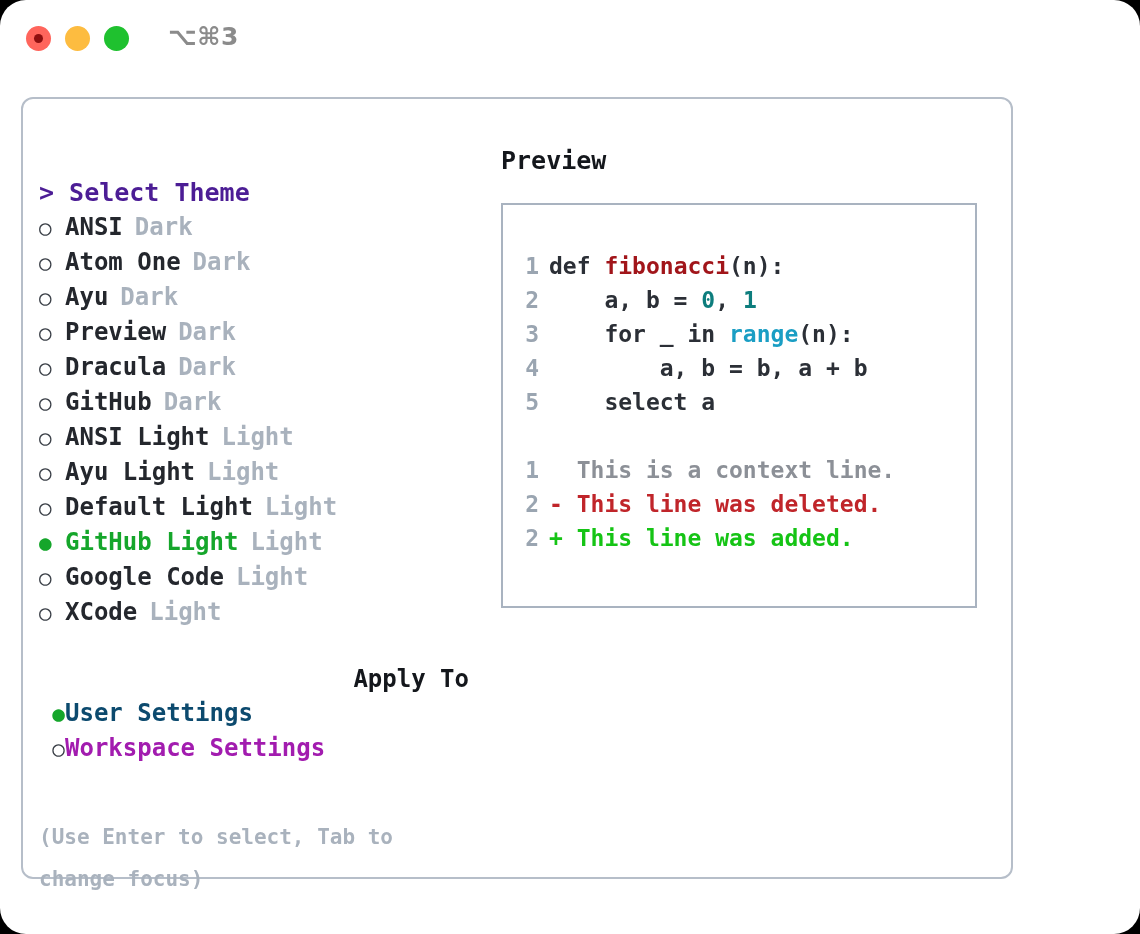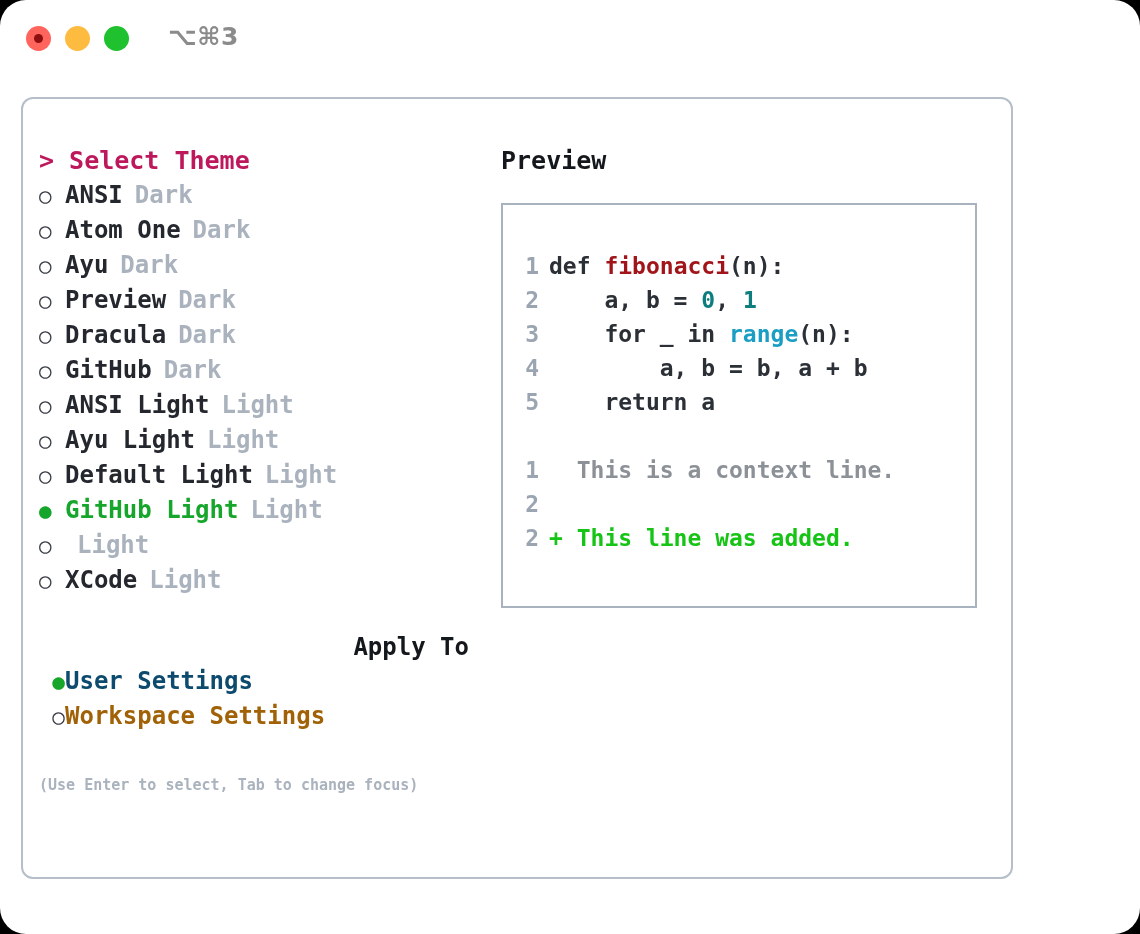--- a/index.html
+++ b/index.html
@@ -87,23 +87,24 @@
   
   .left-col {
     position: absolute;
     left: 16px;
     top: 45px;
     width: 430px;
   }
   .section-title {
     font-size: 25px;
     font-weight: bold;
-    color: #be185d;
-    line-height: 34px;
-    white-space: pre;
+    color: #4c1d95;
+    line-height: 34px;
+    white-space: pre;
+    margin-top: 32px;
   }
   .theme-list {
     margin-top: 0px;
   }
   .theme-row {
     display: flex;
     align-items: baseline;
     line-height: 34px;
     font-size: 24px;
     white-space: pre;
@@ -135,29 +136,29 @@
     font-weight: bold;
     white-space: pre;
   }
   .apply-row {
     display: flex;
     align-items: baseline;
     line-height: 34px;
     font-size: 24px;
     white-space: pre;
   }
-  .apply-row .label { color: #a16207; font-weight: bold; }
+  .apply-row .label { color: #a21caf; font-weight: bold; }
   .apply-row.selected .label { color: #0c4a6e; }
   .apply-row.selected .bullet { color: #15a62b; }
 
   .hint {
-    margin-top: 34px;
-    font-size: 15px;
+    margin-top: 50px;
+    font-size: 21px;
     color: #a9b2bd;
-    line-height: 34px;
+    line-height: 42px;
     width: 400px;
     font-weight: bold;
   }
 
   
   .right-col {
     position: absolute;
     left: 478px;
     top: 45px;
     width: 490px;
@@ -223,21 +224,21 @@
           <div class="theme-row"><span class="bullet">○</span><span class="theme-name">ANSI</span><span class="theme-variant">Dark</span></div>
           <div class="theme-row"><span class="bullet">○</span><span class="theme-name">Atom One</span><span class="theme-variant">Dark</span></div>
           <div class="theme-row"><span class="bullet">○</span><span class="theme-name">Ayu</span><span class="theme-variant">Dark</span></div>
           <div class="theme-row"><span class="bullet">○</span><span class="theme-name">Preview</span><span class="theme-variant">Dark</span></div>
           <div class="theme-row"><span class="bullet">○</span><span class="theme-name">Dracula</span><span class="theme-variant">Dark</span></div>
           <div class="theme-row"><span class="bullet">○</span><span class="theme-name">GitHub</span><span class="theme-variant">Dark</span></div>
           <div class="theme-row"><span class="bullet">○</span><span class="theme-name">ANSI Light</span><span class="theme-variant">Light</span></div>
           <div class="theme-row"><span class="bullet">○</span><span class="theme-name">Ayu Light</span><span class="theme-variant">Light</span></div>
           <div class="theme-row"><span class="bullet">○</span><span class="theme-name">Default Light</span><span class="theme-variant">Light</span></div>
           <div class="theme-row selected"><span class="bullet">●</span><span class="theme-name">GitHub Light</span><span class="theme-variant">Light</span></div>
-          <div class="theme-row"><span class="bullet">○</span><span class="theme-variant">Light</span></div>
+          <div class="theme-row"><span class="bullet">○</span><span class="theme-name">Google Code</span><span class="theme-variant">Light</span></div>
           <div class="theme-row"><span class="bullet">○</span><span class="theme-name">XCode</span><span class="theme-variant">Light</span></div>
         </div>
 
       <div class="apply-block">
         <div class="apply-title">Apply To</div>
         <div id="apply-list">
             <div class="apply-row selected"><span class="bullet">●</span><span class="label">User Settings</span></div>
             <div class="apply-row"><span class="bullet">○</span><span class="label">Workspace Settings</span></div>
           </div>
       </div>
@@ -246,25 +247,25 @@
     </div>
 
     <div class="right-col">
       <div class="preview-title">Preview</div>
       <div class="preview-box">
         <div id="code-block">
             <div class="code-line"><span class="lineno">1</span><span><span class="code-text">def </span><span class="tok-fn">fibonacci</span><span class="code-text">(n):</span></span></div>
             <div class="code-line"><span class="lineno">2</span><span><span class="code-text">    a, b = </span><span class="tok-num">0</span><span class="code-text">, </span><span class="tok-num">1</span></span></div>
             <div class="code-line"><span class="lineno">3</span><span><span class="code-text">    for _ in </span><span class="tok-call">range</span><span class="code-text">(n):</span></span></div>
             <div class="code-line"><span class="lineno">4</span><span><span class="code-text">        a, b = b, a + b</span></span></div>
-            <div class="code-line"><span class="lineno">5</span><span><span class="code-text">    return a</span></span></div>
+            <div class="code-line"><span class="lineno">5</span><span><span class="code-text">    select a</span></span></div>
           </div>
         <div class="spacer-line"></div>
         <div id="diff-block">
             <div class="code-line"><span class="lineno">1</span><span class="diff-ctx">  This is a context line.</span></div>
-            <div class="code-line"><span class="lineno">2</span></div>
+            <div class="code-line"><span class="lineno">2</span><span class="diff-del">- This line was deleted.</span></div>
             <div class="code-line"><span class="lineno">2</span><span class="diff-add">+ This line was added.</span></div>
           </div>
       </div>
     </div>
 
   </div>
 </div>
 
 </body></html>

